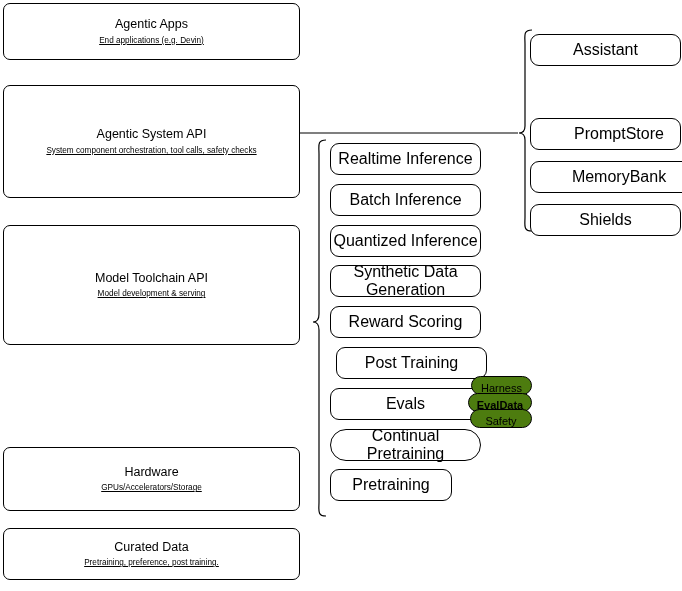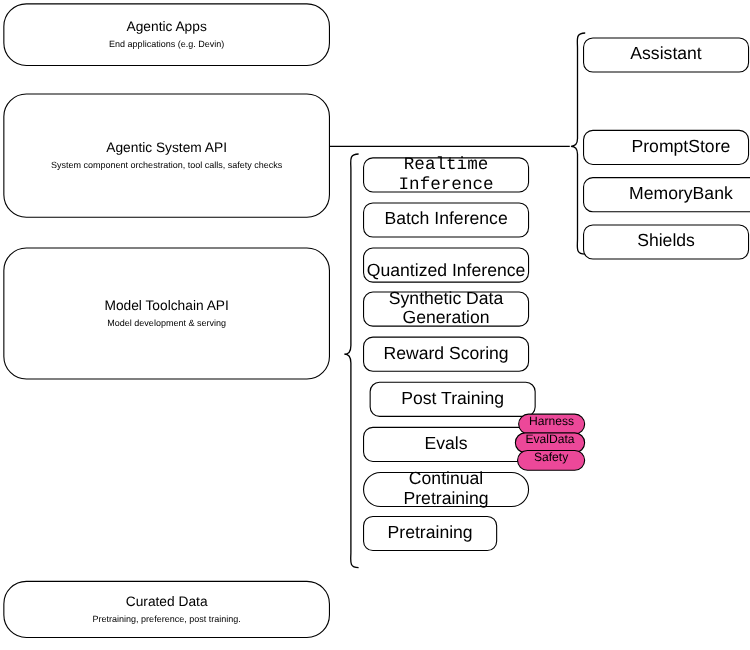--- a/index.html
+++ b/index.html
@@ -15,58 +15,59 @@
     position: relative;
     width: 682px;
     height: 591px;
     overflow: hidden;
     background: #ffffff;
   }
   .box {
     position: absolute;
     box-sizing: border-box;
     border: 1.2px solid #000000;
-    border-radius: 21px;
+    border-radius: 7px;
     background: #ffffff;
     display: flex;
     flex-direction: column;
     align-items: center;
     justify-content: center;
     text-align: center;
     line-height: 1.25;
   }
   .layer-title {
     font-size: 12.5px;
     color: #000;
   }
   .layer-sub {
     font-size: 8.2px;
     color: #000;
     margin-top: 3px;
+    text-decoration: underline;
   }
   .pillbox {
     position: absolute;
     box-sizing: border-box;
     border: 1.2px solid #000000;
     border-radius: 9px;
     background: #ffffff;
     display: flex;
     align-items: center;
     justify-content: center;
     font-size: 16px;
     text-align: center;
   }
   .tagpill {
     position: absolute;
     box-sizing: border-box;
     border: 1.3px solid #000000;
     border-radius: 999px;
-    background: #ec4899;
+    background: #4d7c0f;
     display: flex;
-    align-items: flex-start;
+    align-items: flex-end;
     justify-content: center;
     font-size: 11px;
     text-align: center;
     z-index: 5;
   }
   svg.brace {
     position: absolute;
     overflow: visible;
   }
   svg.brace path {
@@ -89,20 +90,24 @@
     <div class="layer-title">Agentic System API</div>
     <div class="layer-sub">System component orchestration, tool calls, safety checks</div>
   </div>
 
   <div class="box" style="left:3px; top:225px; width:297px; height:120px;">
     <div class="layer-title">Model Toolchain API</div>
     <div class="layer-sub">Model development &amp; serving</div>
   </div>
 
 
+  <div class="box" style="left:3px; top:447px; width:297px; height:64px;">
+    <div class="layer-title">Hardware</div>
+    <div class="layer-sub">GPUs/Accelerators/Storage</div>
+  </div>
 
   <div class="box" style="left:3px; top:528px; width:297px; height:52px;">
     <div class="layer-title">Curated Data</div>
     <div class="layer-sub">Pretraining, preference, post training.</div>
   </div>
 
   <svg class="brace" style="left:300px; top:126px; width:222px; height:16px;" viewBox="0 0 222 16">
     <path d="M 0 7 L 218 7"></path>
   </svg>
 
@@ -119,27 +124,27 @@
   <svg class="brace" style="left:514px; top:28px; width:24px; height:207px;" viewBox="0 0 24 207">
     <path d="M 18 2
              C 9 2, 11 8, 11 16
              L 11 98
              C 11 103, 9 105, 5 105
              C 9 105, 11 107, 11 112
              L 11 189
              C 11 197, 9 203, 18 203"></path>
   </svg>
 
-  <div class="pillbox" style="left:330px; top:143px; width:151px; height:32px;font-family:Liberation Mono, monospace;">
+  <div class="pillbox" style="left:330px; top:143px; width:151px; height:32px;">
     <span>Realtime Inference</span>
   </div>
   <div class="pillbox" style="left:330px; top:184px; width:151px; height:32px;">
     <span>Batch Inference</span>
   </div>
-  <div class="pillbox" style="left:330px; top:225px; width:151px; height:32px;align-items:flex-end;">
+  <div class="pillbox" style="left:330px; top:225px; width:151px; height:32px;">
     <span>Quantized Inference</span>
   </div>
   <div class="pillbox" style="left:330px; top:265px; width:151px; height:32px;">
     <span>Synthetic Data Generation</span>
   </div>
   <div class="pillbox" style="left:330px; top:306px; width:151px; height:32px;align-items:center;">
     <span>Reward Scoring</span>
   </div>
   <div class="pillbox" style="left:336px; top:347px; width:151px; height:32px;">
     <span>Post Training</span>
@@ -150,21 +155,21 @@
   <div class="pillbox" style="left:330px; top:429px; width:151px; height:32px;border-radius:16px;">
     <span>Continual Pretraining</span>
   </div>
   <div class="pillbox" style="left:330px; top:469px; width:122px; height:32px;">
     <span>Pretraining</span>
   </div>
 
   <div class="tagpill" style="left:471px; top:376px; width:61px; height:19px;">
     <span>Harness</span>
   </div>
-  <div class="tagpill" style="left:468px; top:393px; width:64px; height:19px;">
+  <div class="tagpill" style="left:468px; top:393px; width:64px; height:19px;font-weight:bold;">
     <span>EvalData</span>
   </div>
   <div class="tagpill" style="left:470px; top:409px; width:62px; height:19px;">
     <span>Safety</span>
   </div>
 
   <div class="pillbox" style="left:530px; top:34px; width:151px; height:32px;">
     <span>Assistant</span>
   </div>
   <div class="pillbox" style="left:530px; top:118px; width:151px; height:32px;padding-left:27px;">

